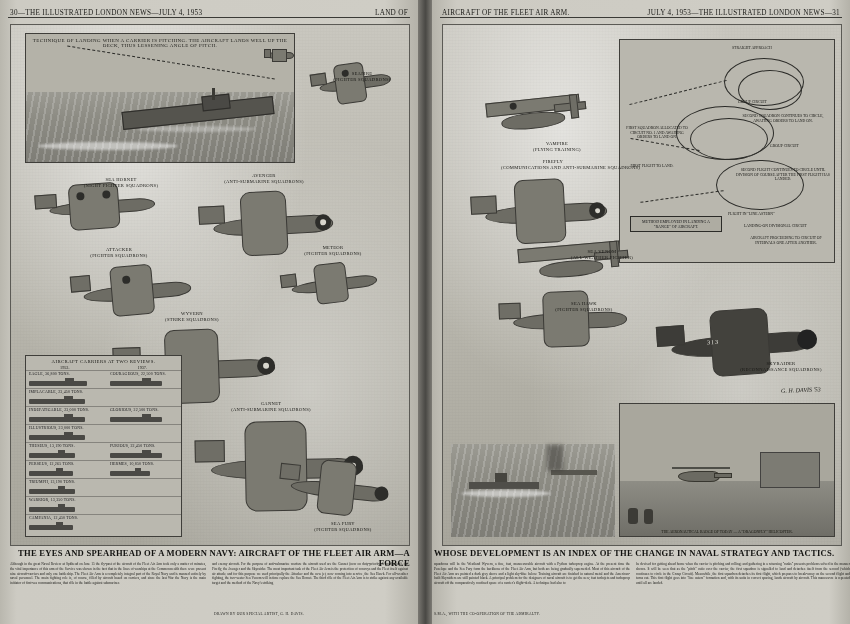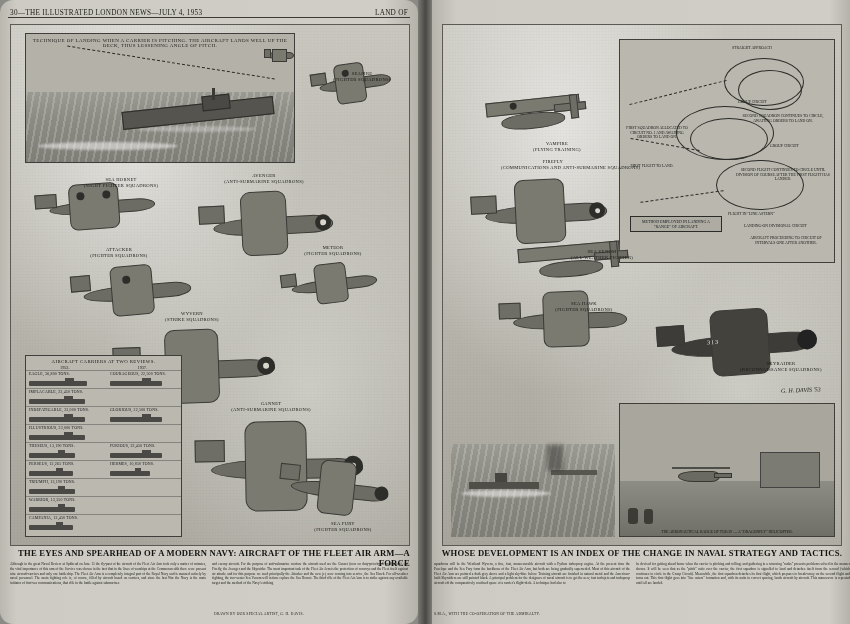--- a/index.html
+++ b/index.html
@@ -1,20 +1,20 @@
 <!DOCTYPE html>
 <html><head>
 <meta charset="utf-8">
 <style>
   html,body{margin:0;padding:0;background:#6b6b68;}
   body{width:850px;height:624px;font-family:"Liberation Serif",serif;overflow:hidden;}
   .page{position:relative;width:850px;height:624px;background:#8b8b86;}
   .spread{position:absolute;left:0;top:0;width:850px;height:624px;display:flex;}
   .leaf{position:relative;background:#cfcdc6;overflow:hidden;}
-  .leaf.left{width:418px;height:624px;background:linear-gradient(90deg,#b9b7ae 0%,#cdcbc3 4%,#cfcdc5 92%,#b4b2a9 100%);border-radius:13px;}
+  .leaf.left{width:418px;height:624px;background:linear-gradient(90deg,#b9b7ae 0%,#cdcbc3 4%,#cfcdc5 92%,#b4b2a9 100%);}
   .gutter{width:14px;height:624px;background:linear-gradient(90deg,#7a7872 0%,#504f4b 45%,#4a4945 55%,#7d7b75 100%);}
   .leaf.right{width:418px;height:624px;background:linear-gradient(90deg,#b6b4ab 0%,#cdcbc3 6%,#cfcdc5 95%,#b4b2a9 100%);}
 
   .masthead{position:absolute;top:6px;left:0;width:100%;height:14px;}
   .masthead .line{position:absolute;left:8px;right:8px;top:11px;border-top:1px solid #3a3a36;}
   .mh-text{position:absolute;font-size:7.2px;letter-spacing:.3px;color:#20201d;font-family:"Liberation Serif",serif;white-space:nowrap;}
   .mh-left{left:10px;top:3px;}
   .mh-right{right:10px;top:3px;}
 
   .plate{position:absolute;left:10px;top:24px;width:398px;height:520px;background:#bdbbb2;border:1px solid #5b5a55;overflow:hidden;}
@@ -73,21 +73,21 @@
   .heli{position:absolute;left:58px;bottom:40%;width:52px;height:16px;}
   .heli .body{position:absolute;left:0;top:4px;width:40px;height:9px;background:#6b6a62;border:1px solid #37362f;border-radius:45% 20% 25% 45%/55%;}
   .heli .boom{position:absolute;left:36px;top:6px;width:16px;height:3px;background:#6b6a62;border:1px solid #37362f;}
   .heli .rotor{position:absolute;left:-6px;top:0px;width:58px;height:2px;background:rgba(40,40,36,.7);}
   .capline{position:absolute;left:0;right:0;bottom:2px;text-align:center;font-size:3.8px;color:#16160f;}
 
   
   .headline{position:absolute;left:10px;top:548px;width:830px;text-align:left;}
   .hl{font-size:8.6px;letter-spacing:.25px;color:#121210;font-family:"Liberation Serif",serif;font-weight:bold;}
   .hl-left{position:absolute;left:0;top:0;width:400px;text-align:right;}
-  .hl-right{position:absolute;left:424px;top:0;width:416px;text-align:center;}
+  .hl-right{position:absolute;left:424px;top:0;width:416px;}
   .cols{position:absolute;left:10px;top:562px;width:830px;height:58px;}
   .col{position:absolute;top:0;font-size:3.5px;line-height:1.38;text-align:justify;color:#1b1b18;}
   .c1{left:0;width:196px;}
   .c2{left:202px;width:196px;}
   .c3{left:424px;width:196px;}
   .c4{left:626px;width:214px;}
   .credit{position:absolute;font-size:3.6px;letter-spacing:.3px;color:#1b1b18;}
   .sig{position:absolute;right:18px;top:390px;font-size:6px;font-style:italic;color:#1a1a16;transform:rotate(-2deg);}
 </style>
 </head>
@@ -266,20 +266,25 @@
             <div class="nm">CAMPANIA, 12,450 TONS.</div>
             <div class="silh" style="width:44px;"></div>
           </div>
         </div>
       </div>
     </div>
 
     <div class="gutter"></div>
 
     <div class="leaf right">
+      <div class="masthead">
+        <div class="mh-text mh-left">AIRCRAFT OF THE FLEET AIR ARM.</div>
+        <div class="mh-text mh-right">JULY 4, 1953—THE ILLUSTRATED LONDON NEWS—31</div>
+        <div class="line"></div>
+      </div>
 
       <div class="plate right">
         <div class="sky"></div>
         <div class="grain"></div>
 
         <div class="diag">
           <div class="loop" style="left:104px;top:18px;width:78px;height:46px;"></div>
           <div class="loop" style="left:118px;top:30px;width:62px;height:38px;"></div>
           <div class="loop" style="left:56px;top:66px;width:96px;height:52px;"></div>
           <div class="loop" style="left:70px;top:78px;width:76px;height:40px;"></div>

